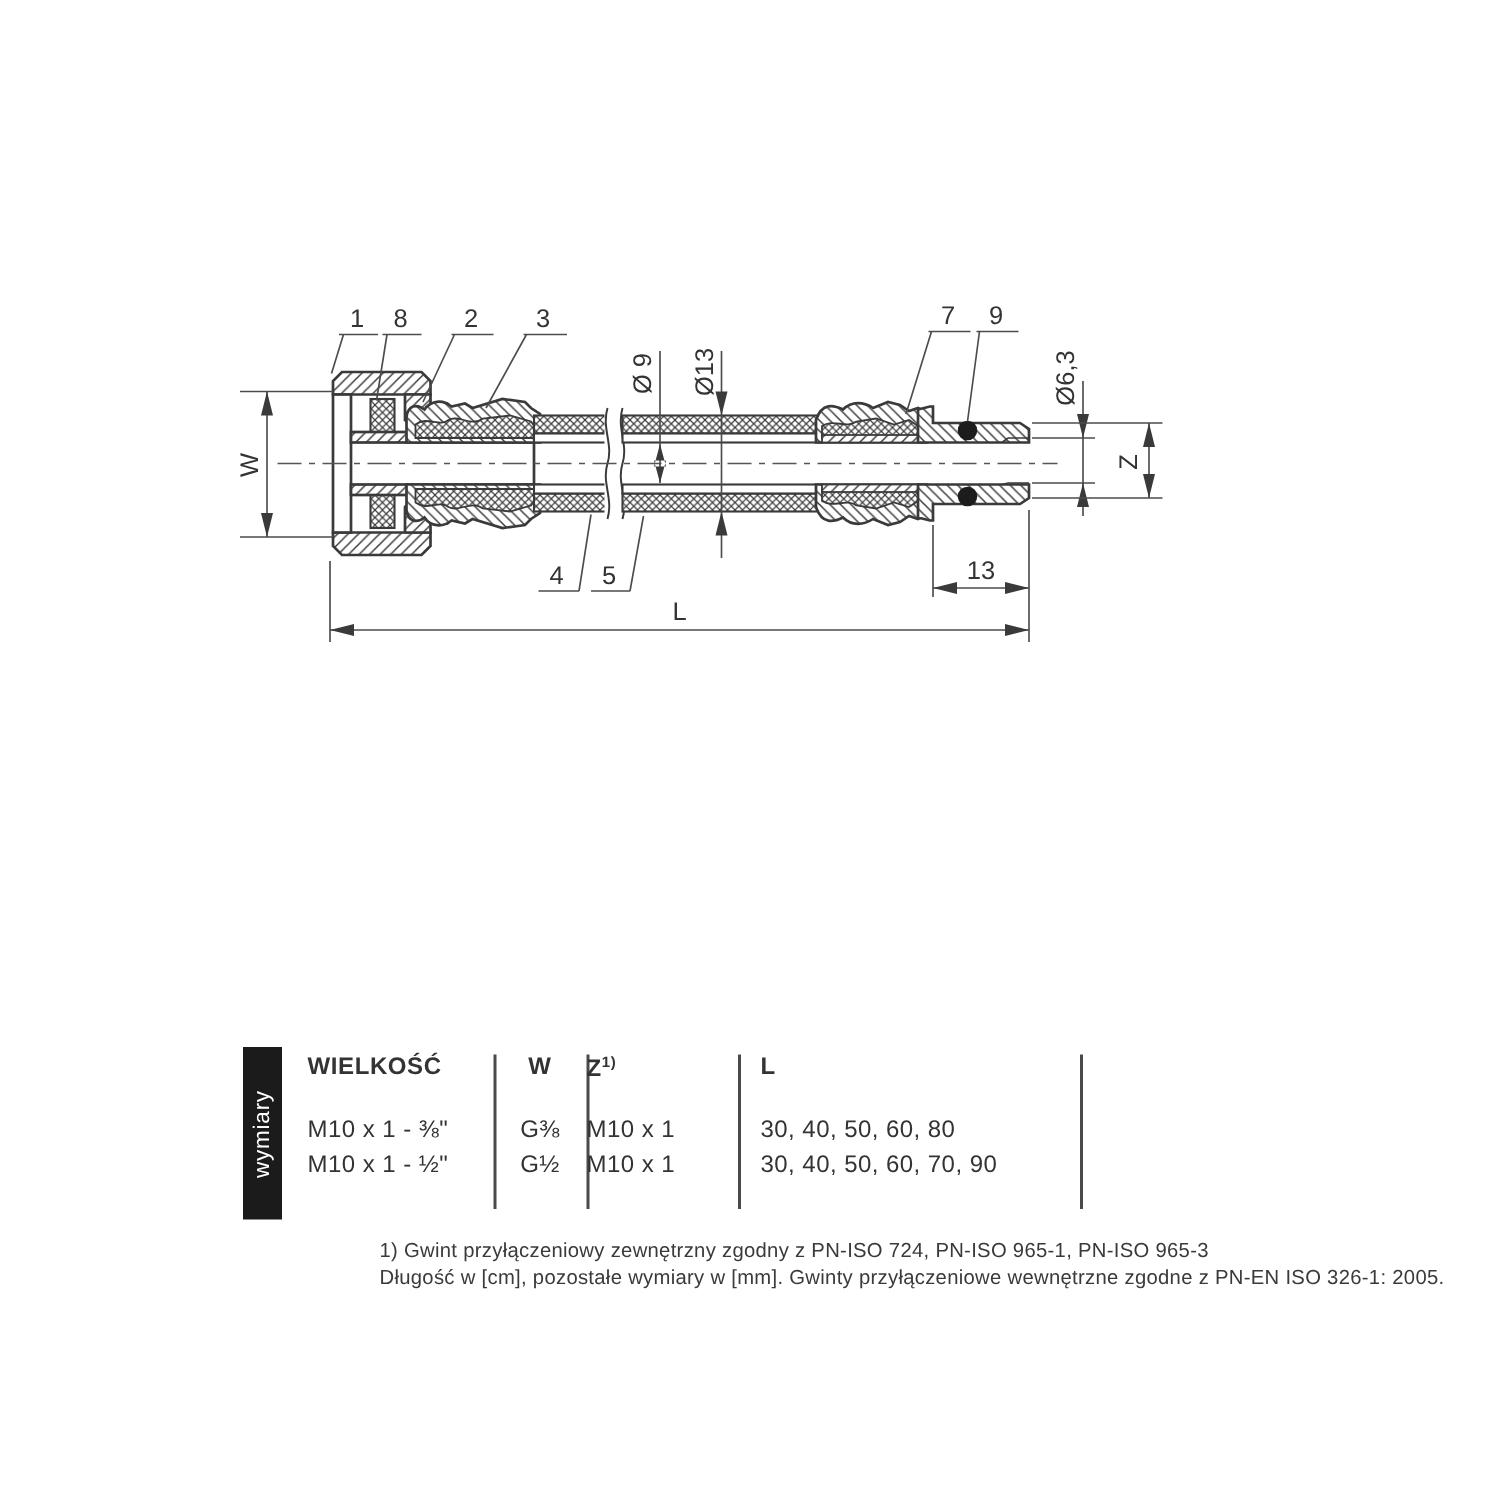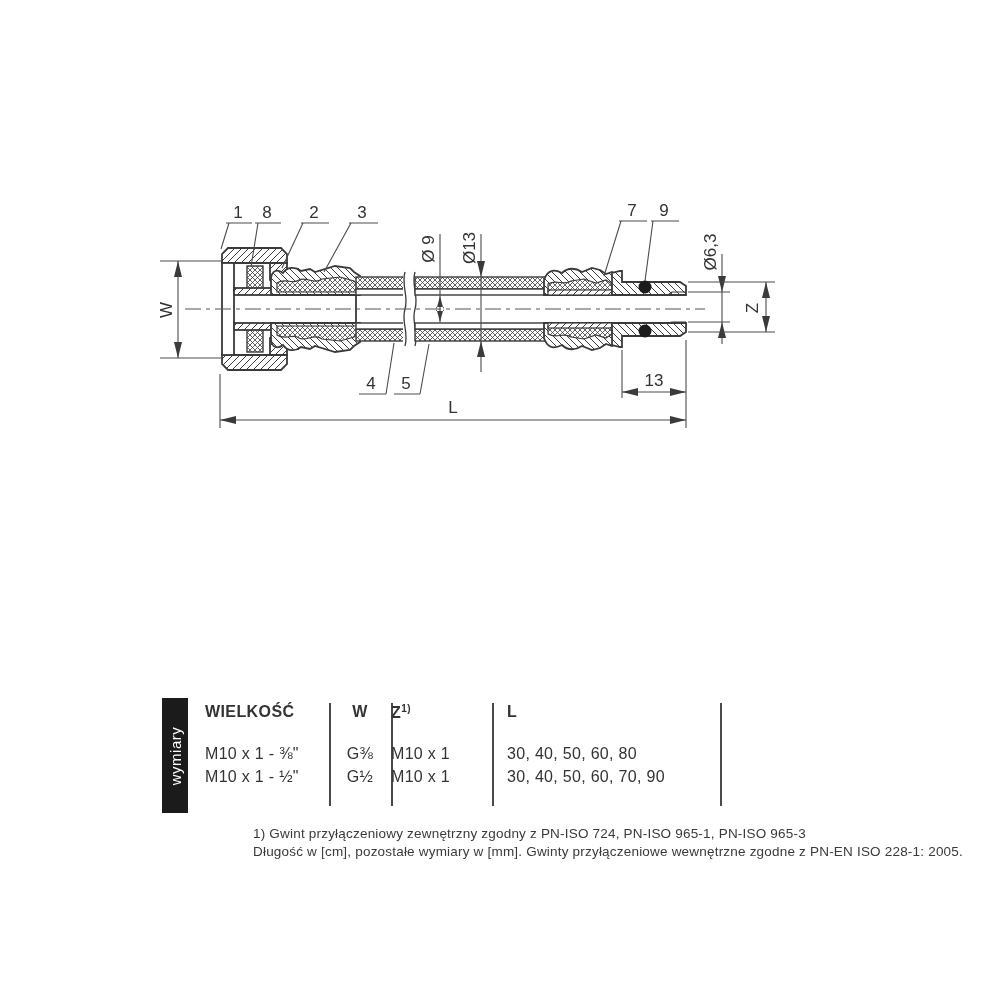--- a/index.html
+++ b/index.html
@@ -209,16 +209,16 @@
     <div class="td row1 c4">30, 40, 50, 60, 80</div>
 
     <div class="td row2 c1">M10 x 1 - ½"</div>
     <div class="td row2 c2">G½</div>
     <div class="td row2 c3">M10 x 1</div>
     <div class="td row2 c4">30, 40, 50, 60, 70, 90</div>
   </div>
 
   <div class="footnotes">
     <div>1) Gwint przyłączeniowy zewnętrzny zgodny z PN-ISO 724, PN-ISO 965-1, PN-ISO 965-3</div>
-    <div>Długość w [cm], pozostałe wymiary w [mm]. Gwinty przyłączeniowe wewnętrzne zgodne z PN-EN ISO 228-1: 2005.</div>
+    <div>Długość w [cm], pozostałe wymiary w [mm]. Gwinty przyłączeniowe wewnętrzne zgodne z PN-EN ISO 326-1: 2005.</div>
   </div>
 
 </div>
 
 </body></html>

